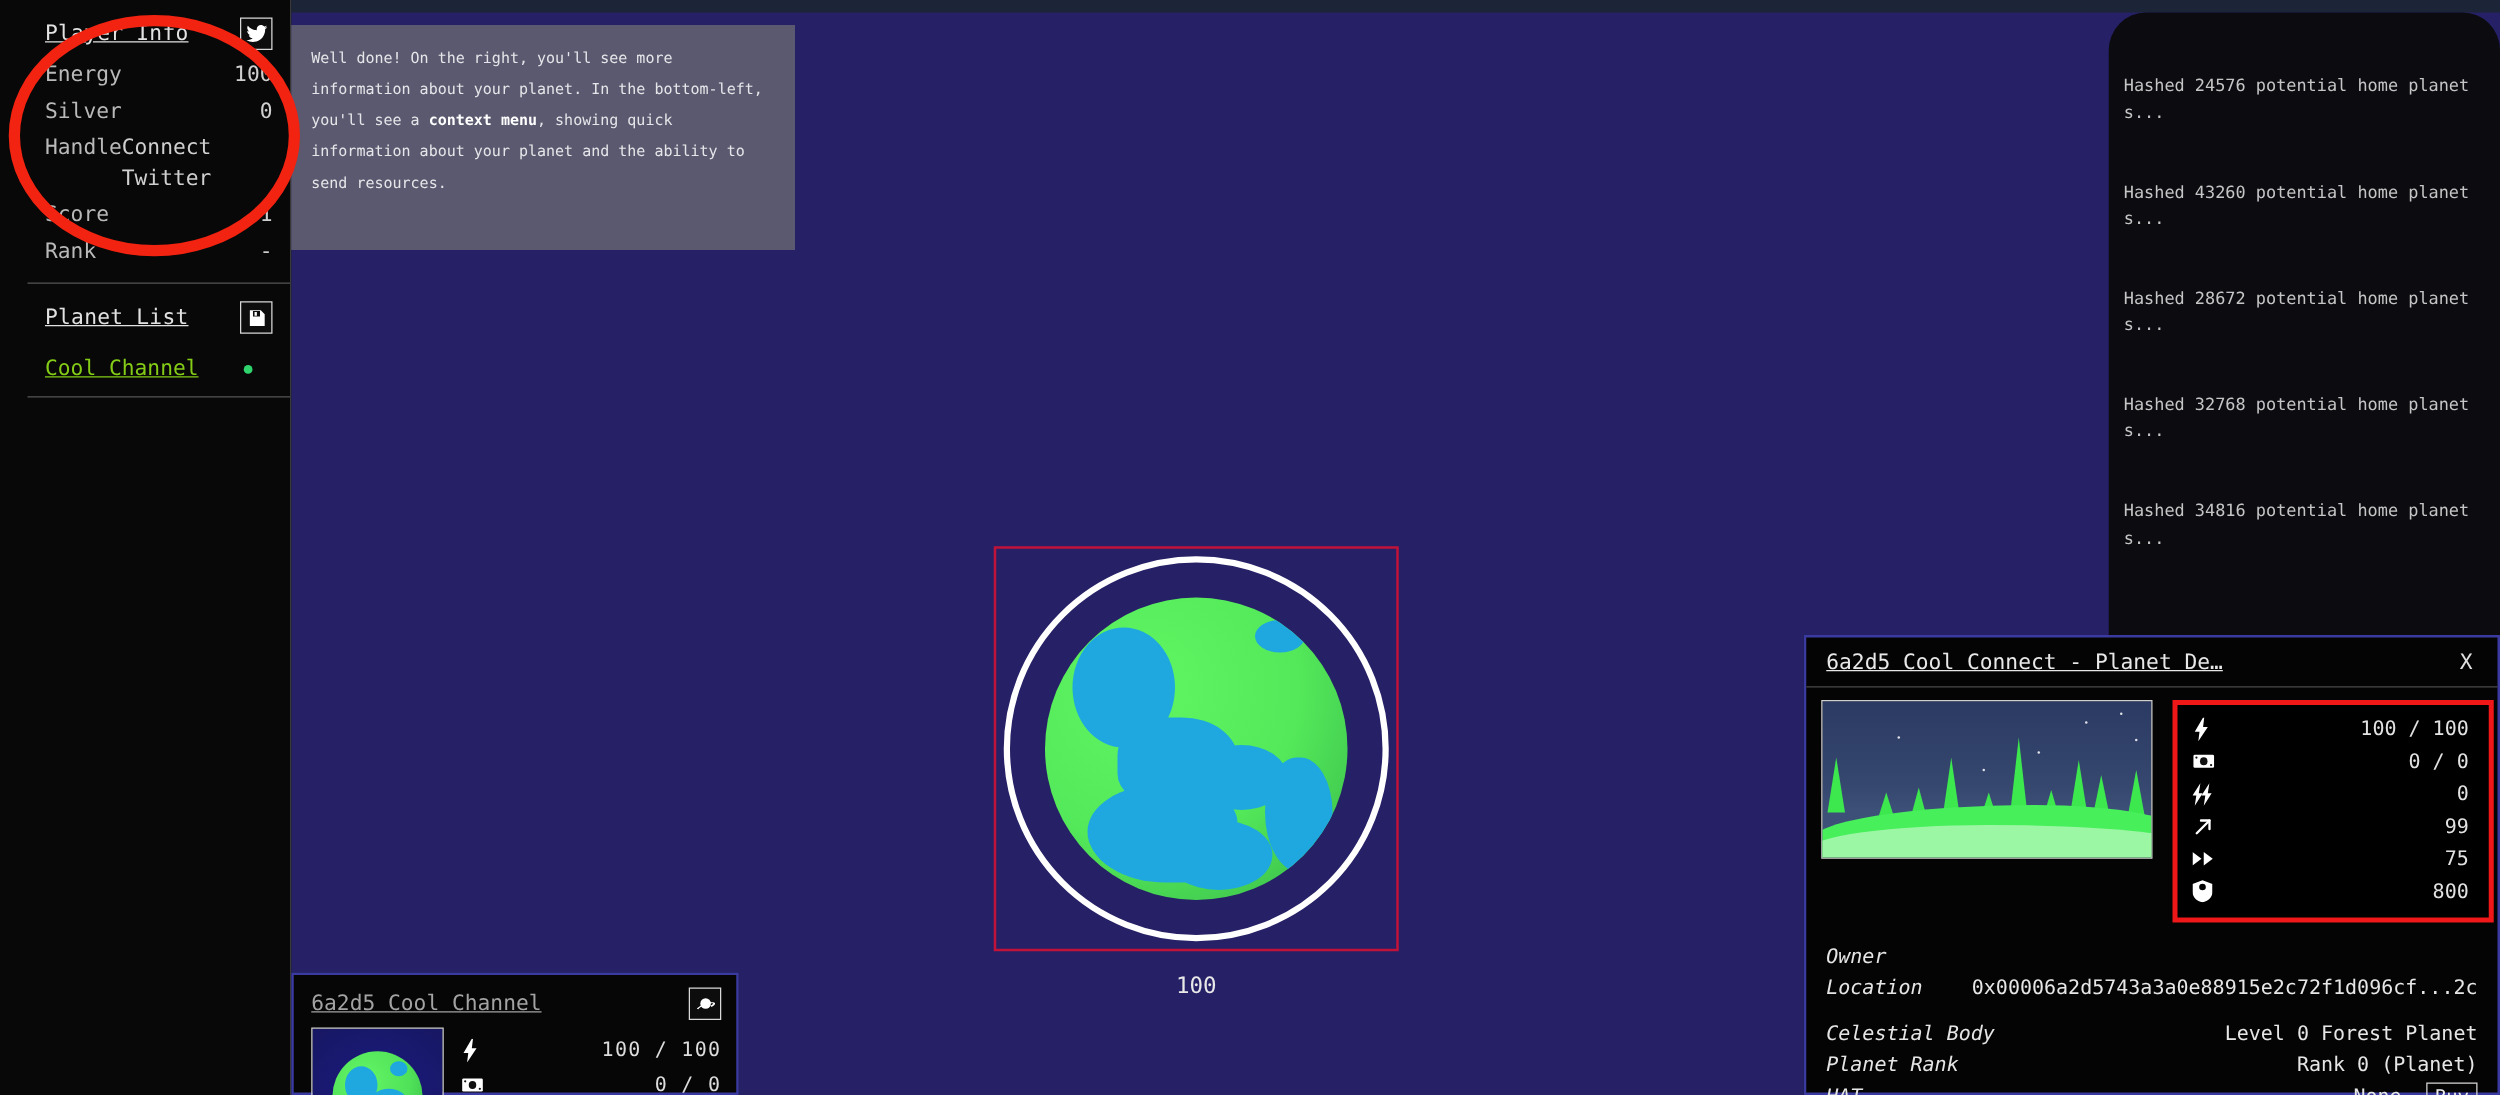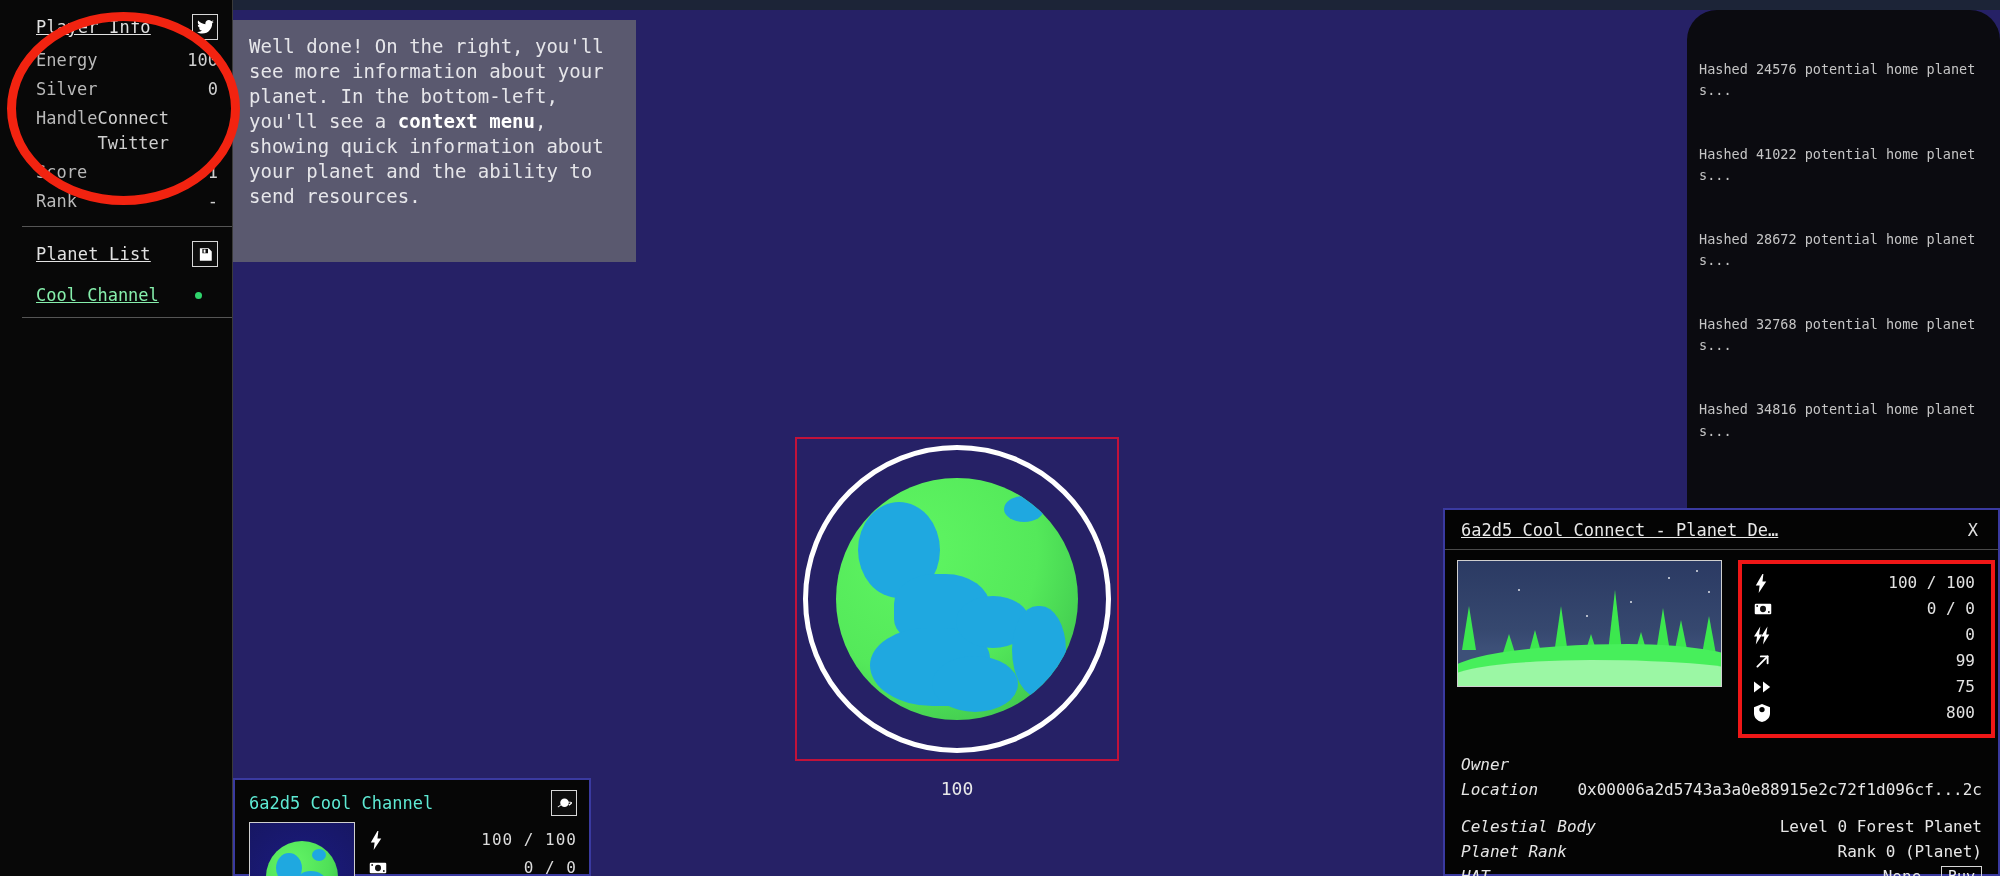--- a/index.html
+++ b/index.html
@@ -84,40 +84,40 @@
     padding: 14px 14px 10px 14px;
   }
   .channel-row {
     display: flex;
     align-items: center;
     justify-content: space-between;
     padding: 8px 14px 12px 14px;
   }
   .channel-name {
     text-decoration: underline;
-    color: #86efac;
+    color: #84cc16;
     font-size: 17px;
   }
   .green-dot {
     width: 7px; height: 7px;
     border-radius: 50%;
     background: #2fd46c;
     margin-right: 16px;
   }
 
   
   .tutorial {
     position: absolute;
     left: 233px; top: 20px;
     width: 403px;
-    padding: 14px 16px 28px 16px;
+    padding: 14px 16px 16px 16px;
     box-sizing: border-box;
     background: rgba(95,94,112,0.93);
     color: #e6e6ea;
-    font-size: 19px;
+    font-size: 12px;
     line-height: 25px;
   }
   .tutorial p { margin: 0; }
   .tutorial .gap { height: 25px; }
   .tutorial b { color: #ffffff; font-weight: bold; }
 
   
   .terminal {
     position: absolute;
     right: 0; top: 10px;
@@ -191,22 +191,23 @@
     box-sizing: border-box;
     color: #cfcfcf;
   }
   .ctx-head {
     display: flex;
     align-items: center;
     justify-content: space-between;
     padding: 10px 12px 6px 14px;
   }
   .ctx-title {
+    text-decoration: underline;
     font-size: 17px;
-    color: #5eead4;
+    color: #a3a3a3;
   }
   .ctx-body {
     display: flex;
     padding: 0 12px 0 14px;
     gap: 14px;
   }
   .ctx-thumb {
     width: 104px; height: 62px;
     border: 1px solid #cfcfcf;
     background: radial-gradient(circle at 50% 95%, #4ef05c 0%, #3bcf52 26%, #1a1a7a 27%, #171763 100%);
@@ -375,21 +376,21 @@
       <div class="blob" style="left:120px; top:118px; width:74px;  height:52px; border-radius:50%;"></div>
       <div class="blob" style="left:168px; top:18px;  width:40px;  height:26px; border-radius:50%;"></div>
       <div class="blob" style="left:176px; top:128px; width:54px;  height:92px; border-radius:50% 50% 45% 55%;"></div>
       <div class="blob" style="left:96px;  top:178px; width:86px;  height:56px; border-radius:50%;"></div>
     </div>
   </div>
   <div class="planet-energy">100</div>
 
   <div class="terminal">
     <div>Hashed 24576 potential home planets...</div>
-    <div>Hashed 41022 potential home planets...</div>
+    <div>Hashed 43260 potential home planets...</div>
     <div>Hashed 28672 potential home planets...</div>
     <div>Hashed 32768 potential home planets...</div>
     <div>Hashed 34816 potential home planets...</div>
     
     
     
     
     
     
     

